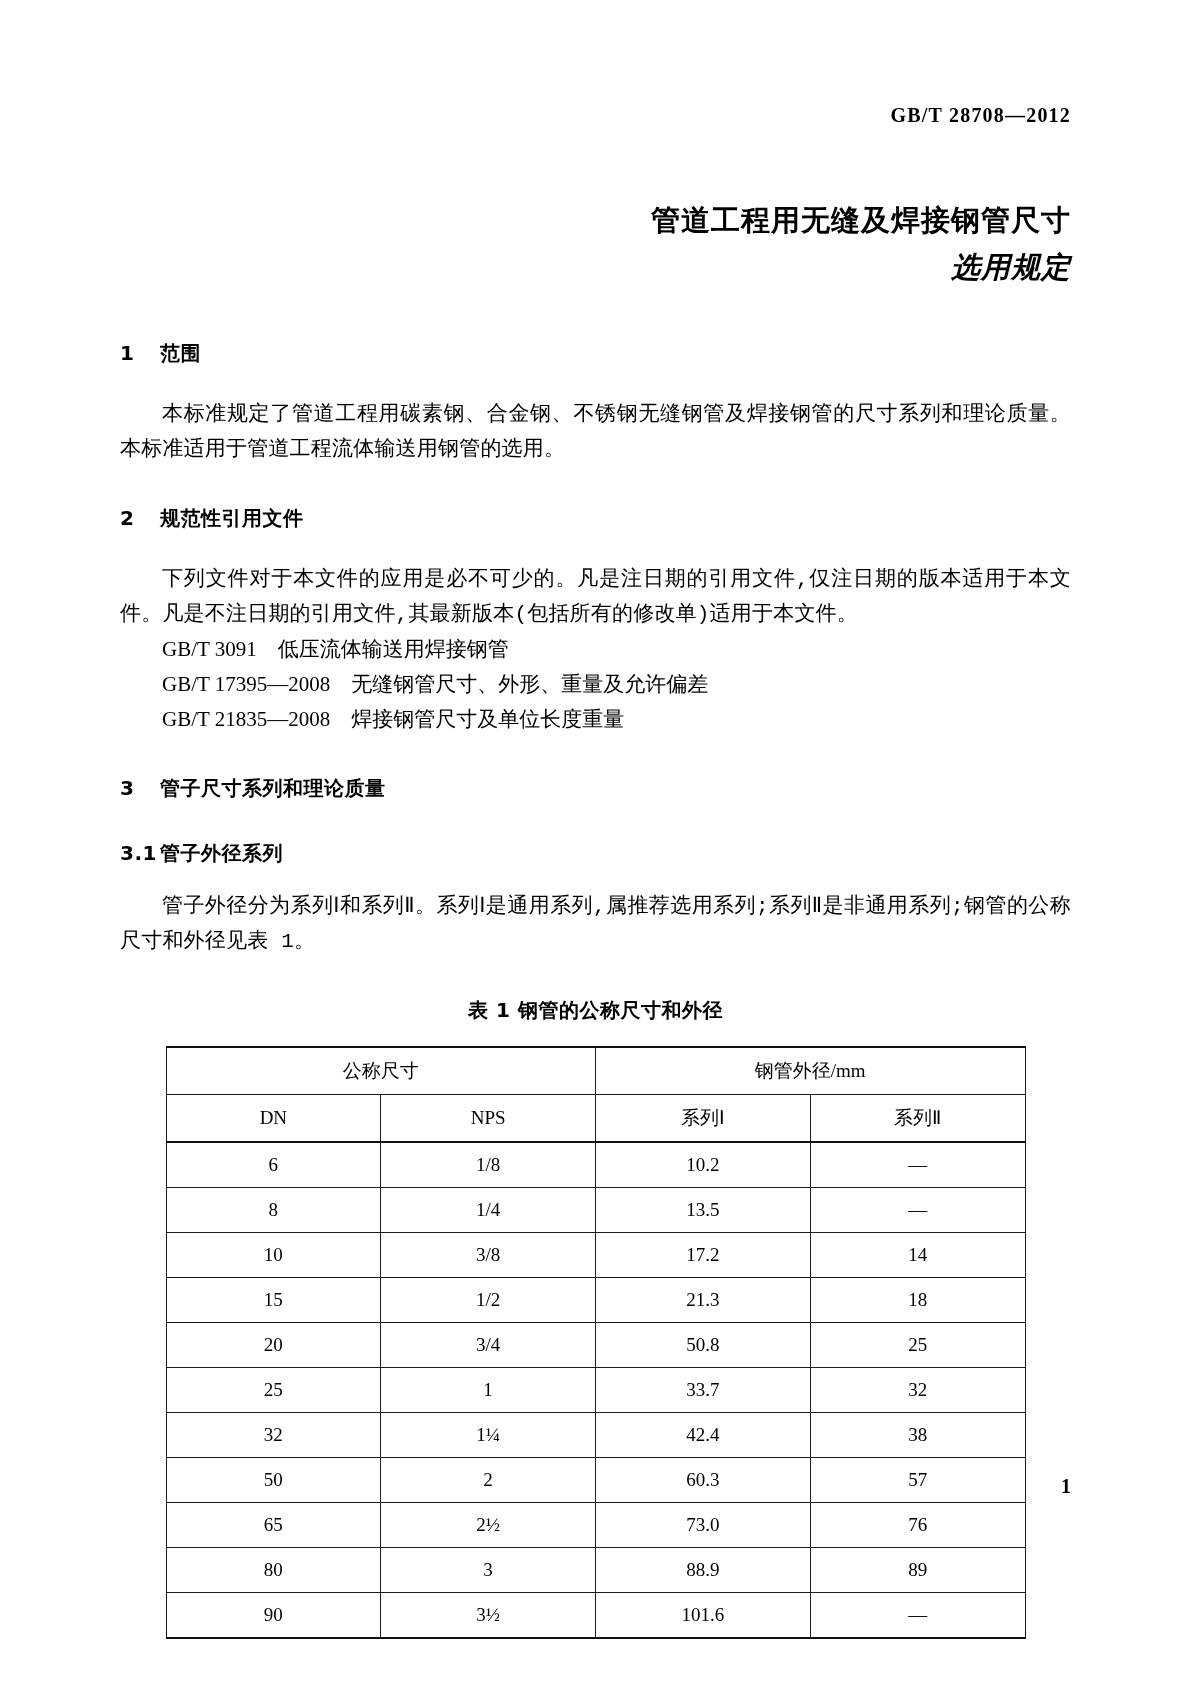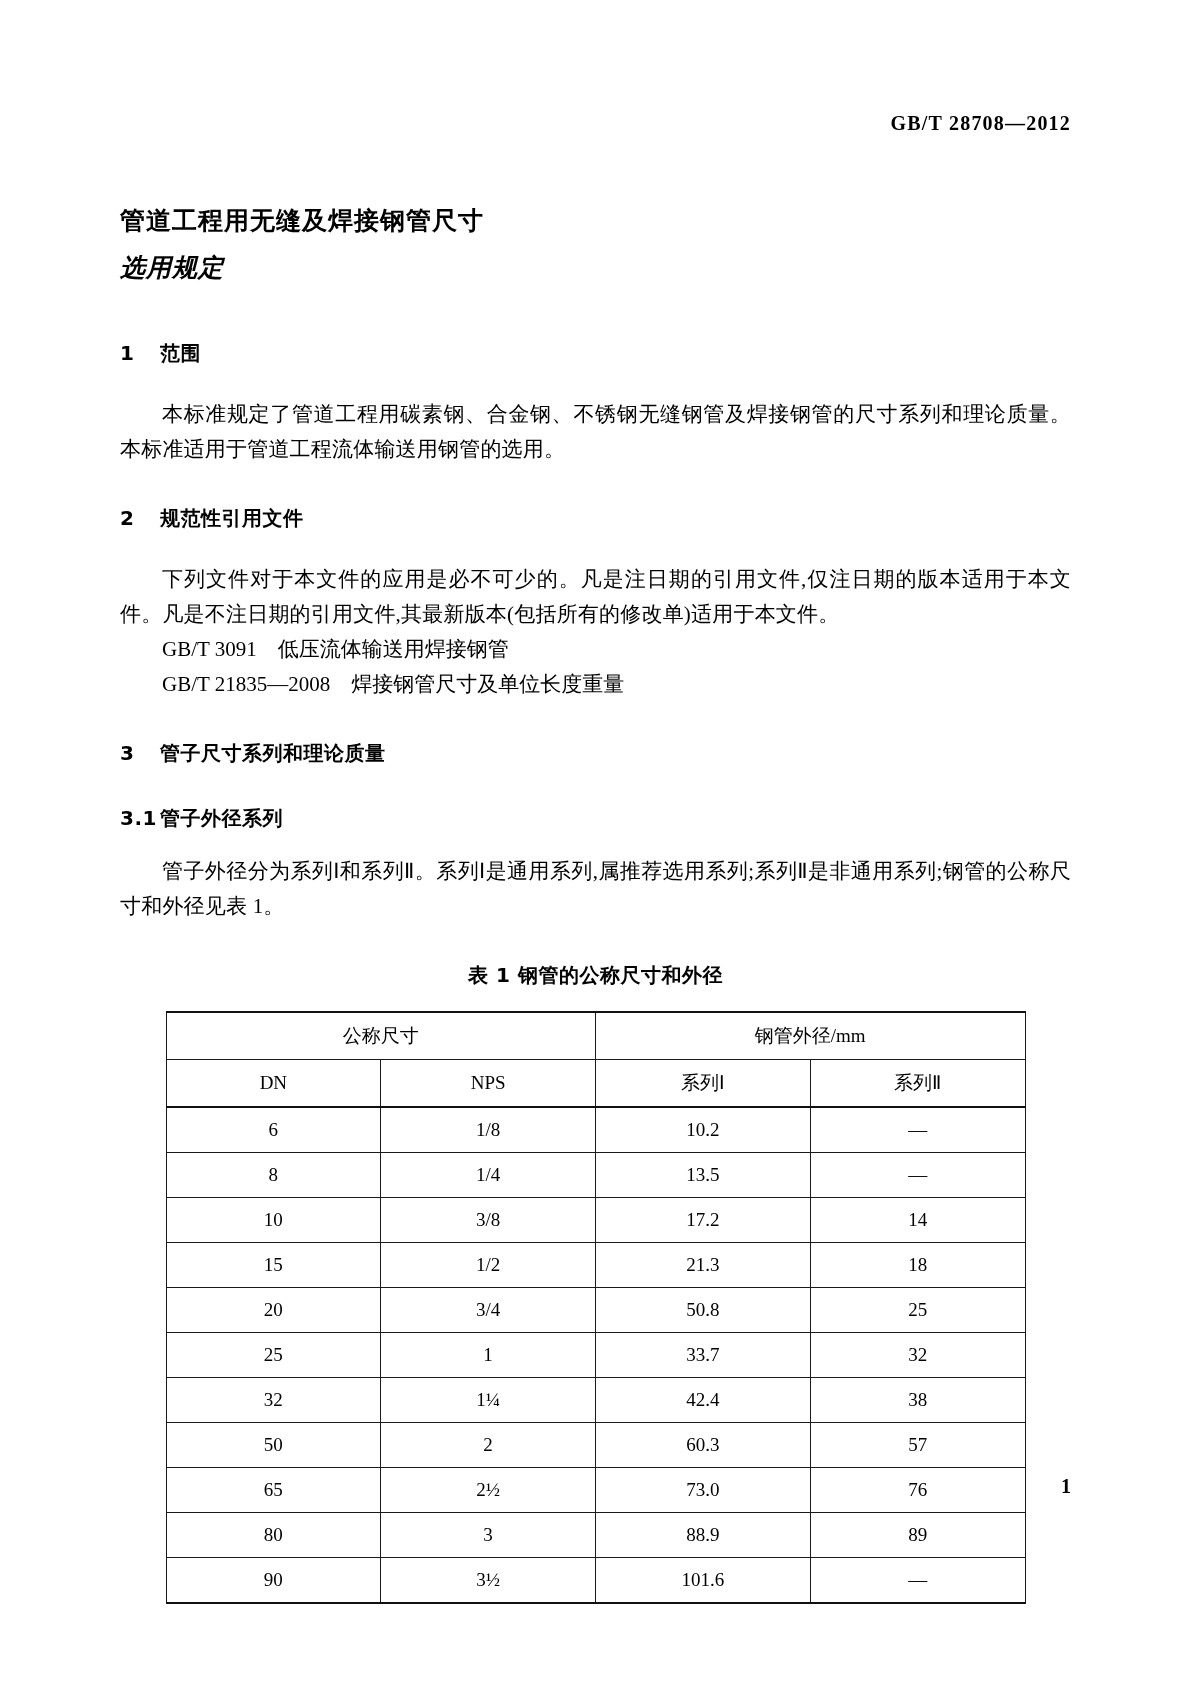--- a/index.html
+++ b/index.html
@@ -20,38 +20,38 @@
     left: 0; top: 0;
     width: 1191px;
     height: 1684px;
     box-sizing: border-box;
     padding: 0 120px;
   }
 
   
   .running-header {
     position: absolute;
-    top: 112px;
+    top: 104px;
     right: 120px;
     font-family: "Liberation Serif", serif;
     font-weight: bold;
     font-size: 20px;
     letter-spacing: 1.2px;
   }
 
   
   .doc-title {
     position: absolute;
     top: 197px;
     left: 120px;
     width: 951px;
-    text-align: left;
+    text-align: right;
     font-family: "DejaVu Sans", sans-serif;
     font-weight: bold;
-    font-size: 25px;
+    font-size: 29px;
     line-height: 47px;
     letter-spacing: 1px;
   }
   .doc-title .line2 { display: block; font-style: italic; }
 
   
   .content {
     position: absolute;
     left: 120px;
     top: 340px;
@@ -68,21 +68,21 @@
   h2.clause .num {
     display: inline-block;
     min-width: 40px;
     font-weight: bold;
   }
   .spacer-lg { height: 38px; }
   .spacer-md { height: 30px; }
   .spacer-sm { height: 22px; }
 
   p.body {
-    font-family: Liberation Serif, serif;
+    font-family: Liberation Mono, monospace;
     font-size: 21px;
     line-height: 35px;
     margin: 0;
     text-align: justify;
     letter-spacing: 0.2px;
   }
   p.body.indent { text-indent: 2em; }
   .ref-line {
     font-family: Liberation Serif, serif;
     font-size: 21px;
@@ -166,20 +166,21 @@
     <p class="body indent">本标准规定了管道工程用碳素钢、合金钢、不锈钢无缝钢管及焊接钢管的尺寸系列和理论质量。本标准适用于管道工程流体输送用钢管的选用。</p>
 
     <div class="spacer-lg"></div>
 
     <h2 class="clause">
       <span class="num">2</span><span>规范性引用文件</span>
     </h2>
     <div class="spacer-md"></div>
     <p class="body indent">下列文件对于本文件的应用是必不可少的。凡是注日期的引用文件,仅注日期的版本适用于本文件。凡是不注日期的引用文件,其最新版本(包括所有的修改单)适用于本文件。</p>
     <div class="ref-line">GB/T 3091    低压流体输送用焊接钢管</div>
+    <div class="ref-line">GB/T 17395—2008    无缝钢管尺寸、外形、重量及允许偏差</div>
     <div class="ref-line">GB/T 21835—2008    焊接钢管尺寸及单位长度重量</div>
 
     <div class="spacer-lg"></div>
 
     <h2 class="clause">
       <span class="num">3</span><span>管子尺寸系列和理论质量</span>
     </h2>
 
     <div class="spacer-lg"></div>
 

